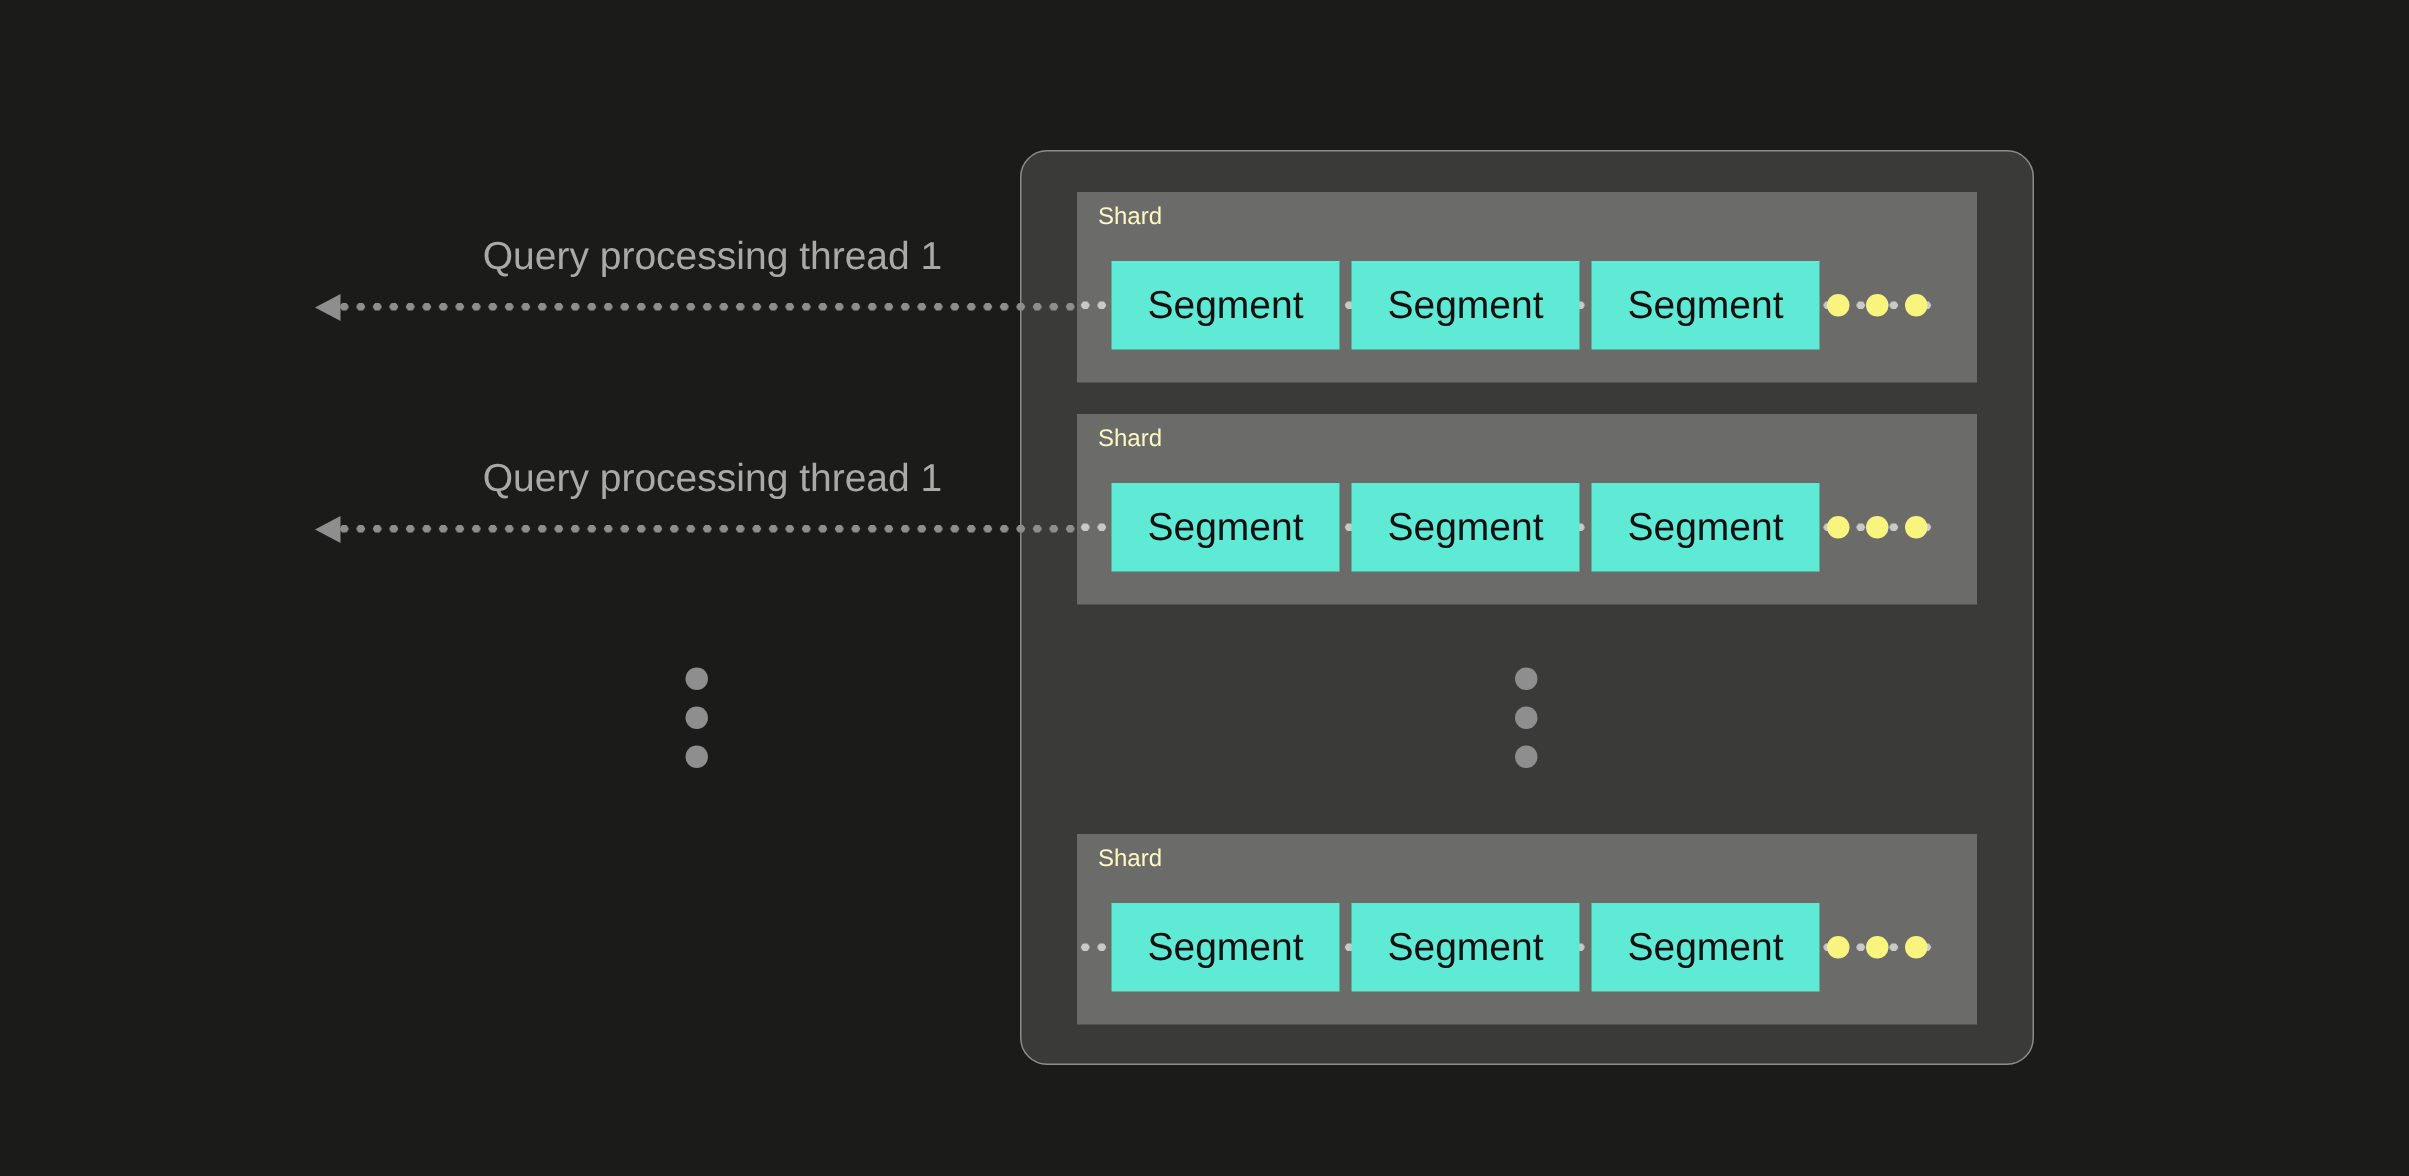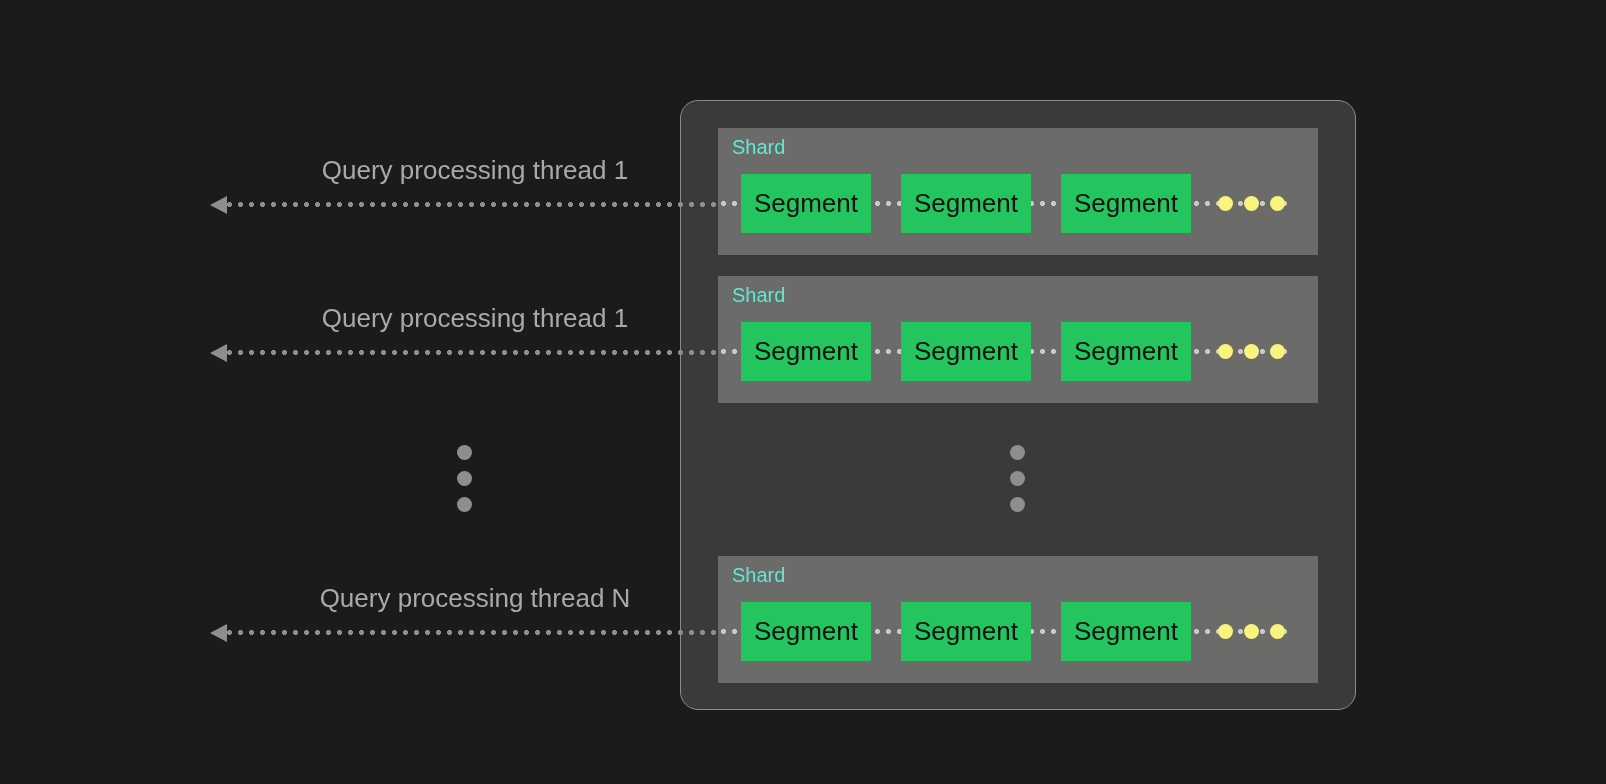--- a/index.html
+++ b/index.html
@@ -69,29 +69,29 @@
     position: absolute;
     left: 718px;
     width: 600px;
     height: 127px;
     background: #6b6b6a;
   }
   .shard-label {
     position: absolute;
     left: 14px;
     top: 8px;
-    color: #5eead4;
-    font-size: 20px;
+    color: #fef9c3;
+    font-size: 16px;
   }
   .segment {
     position: absolute;
     top: 46px;
-    width: 130px;
+    width: 152px;
     height: 59px;
-    background: #22c55e;
+    background: #5eead4;
     display: flex;
     align-items: center;
     justify-content: center;
     color: #111111;
     font-size: 26px;
     box-sizing: border-box;
   }
   .seg1 { left: 23px; }
   .seg2 { left: 183px; }
   .seg3 { left: 343px; }
@@ -247,25 +247,20 @@
     <span></span>
     <span></span>
   </div>
 
   <div id="outer-vdots" class="v-dots">
     <span></span>
     <span></span>
     <span></span>
   </div>
 
-  <div class="thread" style="top:583px;">
-    <div class="thread-label">Query processing thread N</div>
-    <div class="thread-arrow"></div>
-    <div class="thread-line"></div>
-  </div>
   <div class="thread-line-ext" style="top:630px;"></div>
 
   <div class="shard" style="top:556px;">
     <div class="shard-dotline"></div>
     <div class="shard-label">Shard</div>
     <div class="segment seg1">Segment</div>
     <div class="segment seg2">Segment</div>
     <div class="segment seg3">Segment</div>
     <div class="yellow-dots">
       <span></span>

